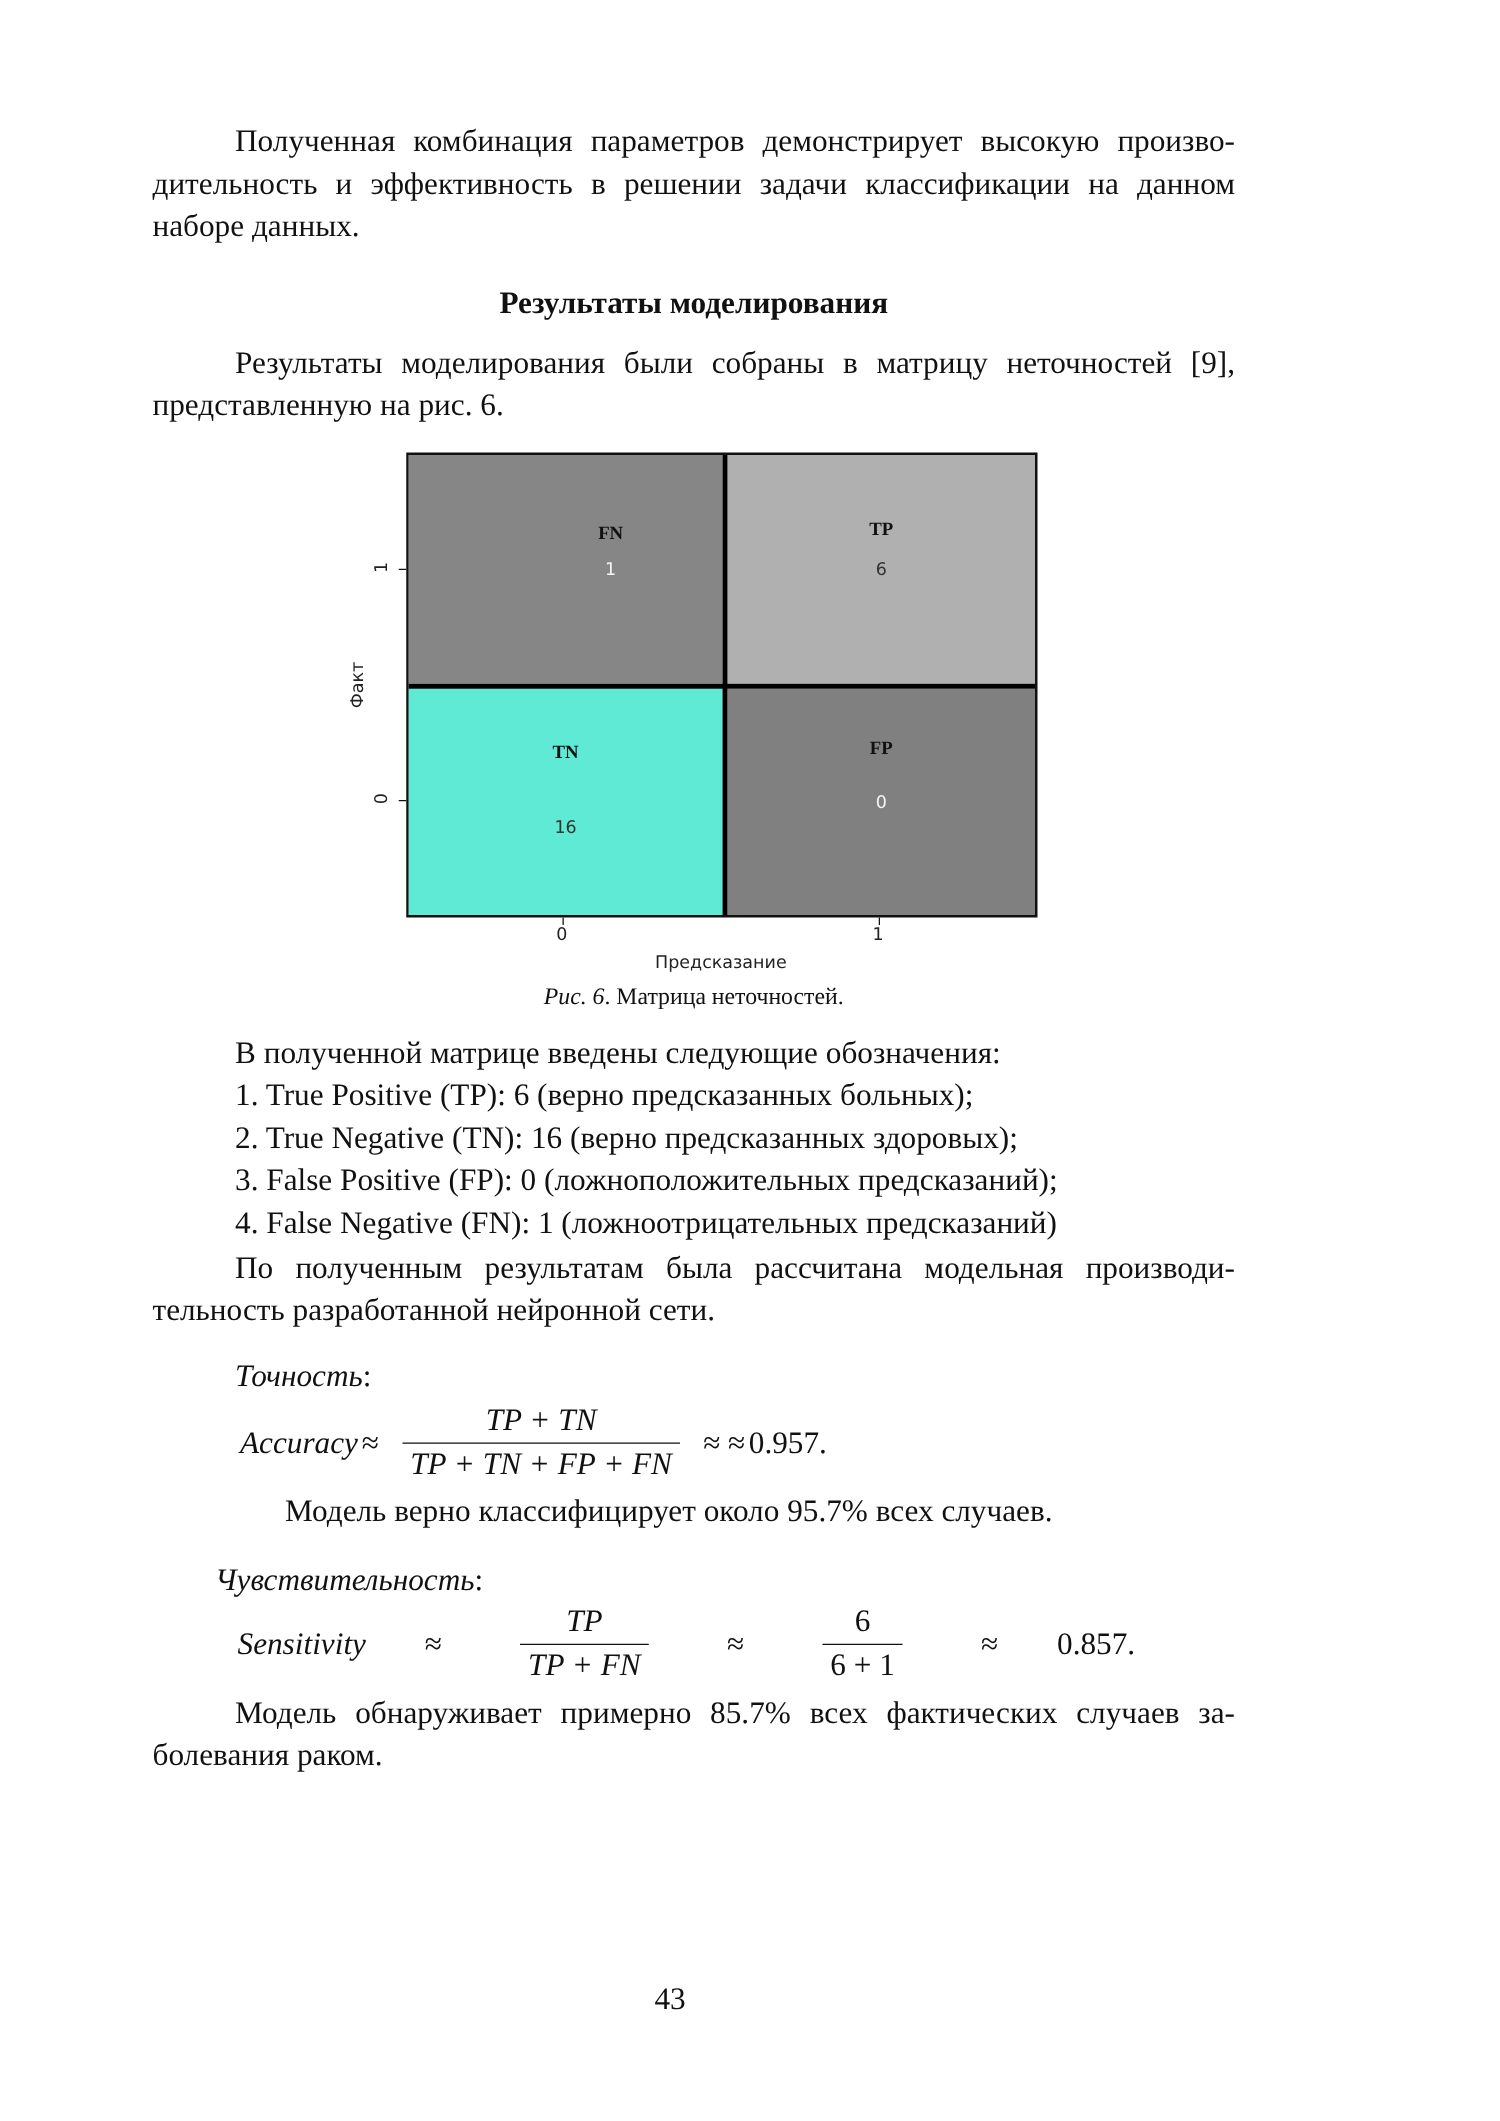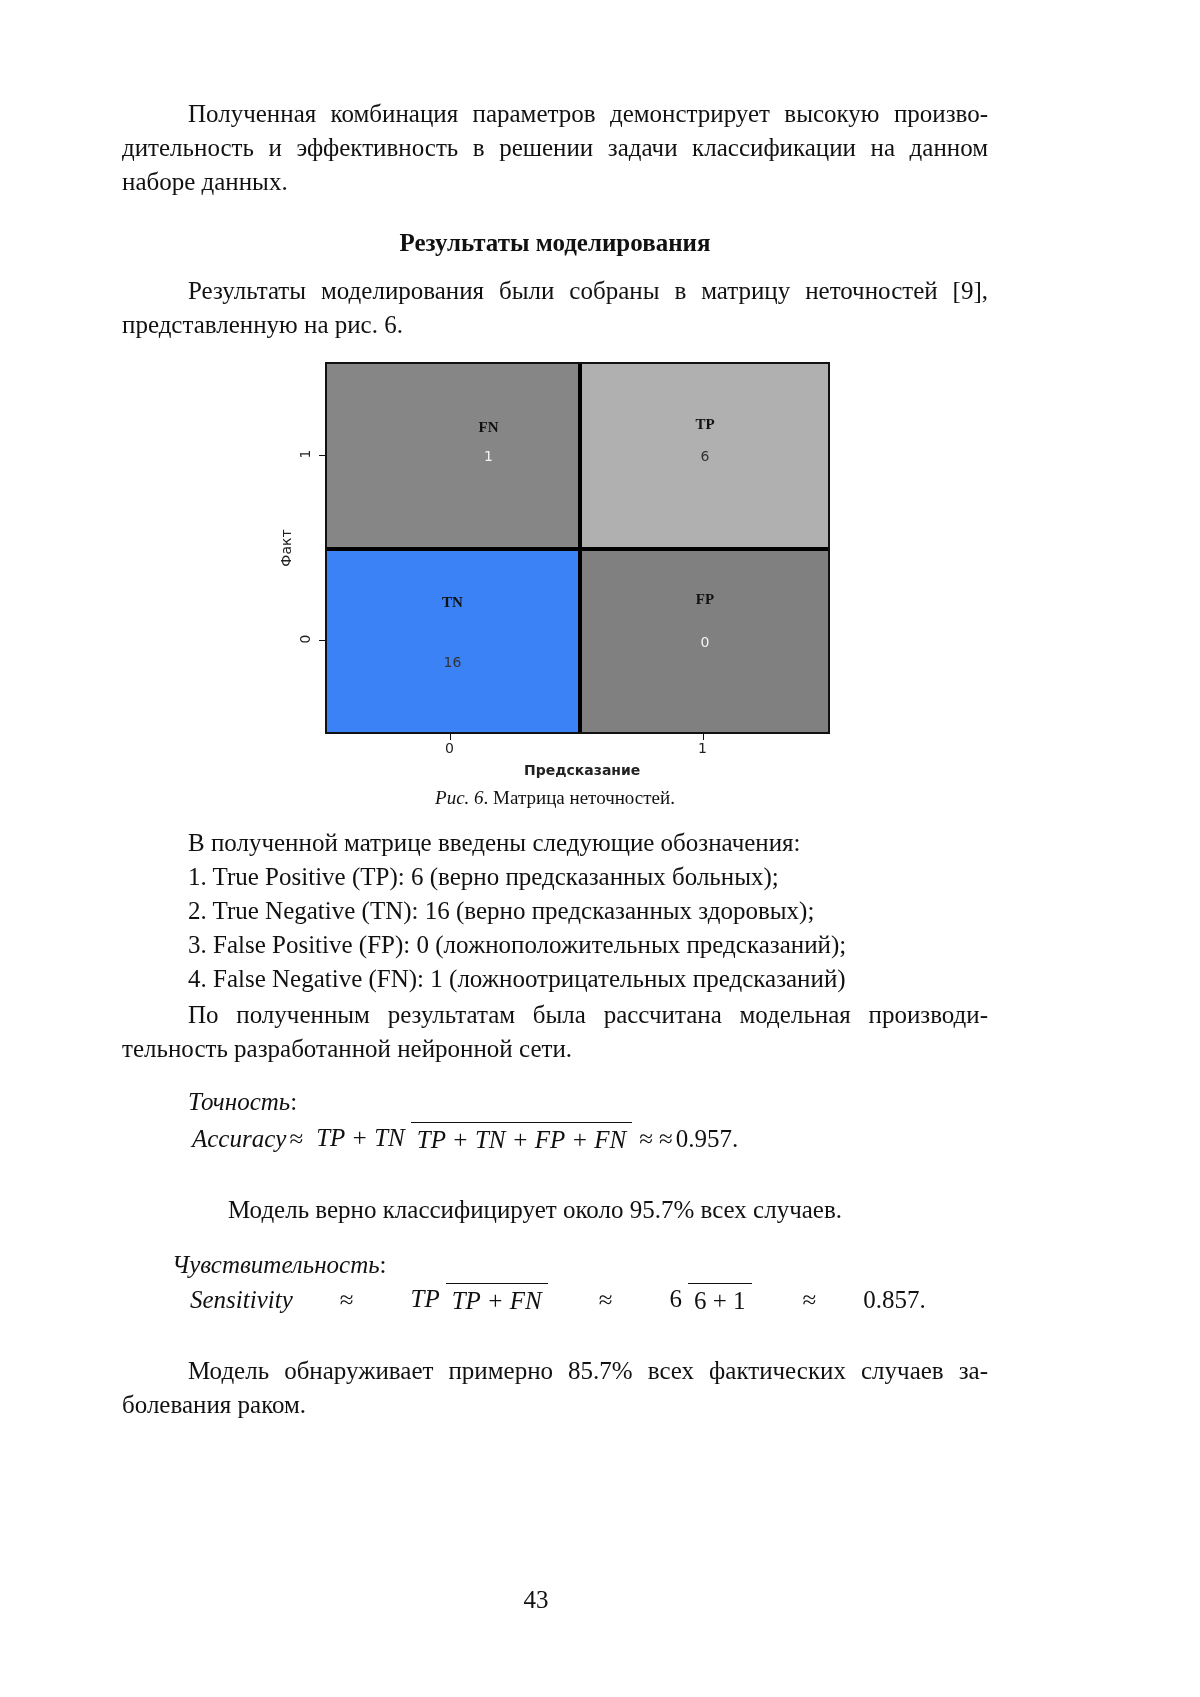--- a/index.html
+++ b/index.html
@@ -26,21 +26,21 @@
   .tick-y { position:absolute; width:6px; height:1px; background:#111; }
   .tick-x { position:absolute; width:1px; height:6px; background:#111; }
   .axlbl { position:absolute; font-family:"DejaVu Sans", sans-serif; font-size:14px; color:#222; }
   .rot { transform:rotate(-90deg); transform-origin:center center; }
   .caption { position:absolute; left:0; width:1110px; text-align:center; top:787px;
              font-size:19px; }
 
   
   .formula { position:absolute; font-size:25px; display:flex; align-items:center;
              font-family:"Liberation Serif", serif; }
-  .frac { display:inline-flex; flex-direction:row; align-items:center; margin:0 4px; }
+  .frac { display:inline-flex; flex-direction:column; align-items:center; margin:0 16px; }
   .frac .num { padding:0 6px 2px; line-height:30px; }
   .frac .den { padding:2px 6px 0; border-top:1.5px solid #111; line-height:30px; }
   .op { margin:0 3px; }
   .pagenum { position:absolute; left:0; width:1072px; text-align:center; top:1586px; font-size:25px; }
 </style>
 </head>
 <body>
 
 <div class="just full" style="top:97px; text-indent:66px;">Полученная комбинация параметров демонстрирует высокую произво-</div>
 <div class="just full" style="top:131px;">дительность и эффективность в решении задачи классификации на данном</div>
@@ -54,21 +54,21 @@
 <div>
   <div class="cm-frame">
     <div class="cell" style="left:0; top:0; width:251px; height:183px; background:#868686;padding-left:36px;">
       <div class="lbl" style="top:55px;">FN</div>
       <div class="val" style="top:84px; color:#f4f4f4;">1</div>
     </div>
     <div class="cell" style="left:255px; top:0; width:246px; height:183px; background:#b0b0b0;">
       <div class="lbl" style="top:52px;">TP</div>
       <div class="val" style="top:84px; color:#333;">6</div>
     </div>
-    <div class="cell" style="left:0; top:187px; width:251px; height:181px; background:#3b82f6;">
+    <div class="cell" style="left:0; top:187px; width:251px; height:181px; background:#5eead4;">
       <div class="lbl" style="top:43px;">TN</div>
       <div class="val" style="top:83px; color:#333;margin-top:20px;">16</div>
     </div>
     <div class="cell" style="left:255px; top:187px; width:246px; height:181px; background:#808080;">
       <div class="lbl" style="top:40px;">FP</div>
       <div class="val" style="top:83px; color:#f4f4f4;">0</div>
     </div>
     <div class="vdiv"></div>
     <div class="hdiv"></div>
   </div>
@@ -76,21 +76,21 @@
   <div class="tick-y" style="left:319px; top:455px;"></div>
   <div class="tick-y" style="left:319px; top:640px;"></div>
   <div class="axlbl rot" style="left:301px; top:446px;">1</div>
   <div class="axlbl rot" style="left:301px; top:631px;">0</div>
   <div class="axlbl rot" style="left:266px; top:540px; width:40px; text-align:center;">Факт</div>
 
   <div class="tick-x" style="left:450px; top:734px;"></div>
   <div class="tick-x" style="left:703px; top:734px;"></div>
   <div class="axlbl" style="left:445px; top:740px;">0</div>
   <div class="axlbl" style="left:698px; top:740px;">1</div>
-  <div class="axlbl" style="left:524px; top:762px;font-weight:bold;">Предсказание</div>
+  <div class="axlbl" style="left:524px; top:762px;">Предсказание</div>
 
   <div class="caption">
     <span class="it">Рис. 6</span><span>. Матрица неточностей.</span>
   </div>
 </div>
 
 <div class="t" style="left:188px; top:826px;">В полученной матрице введены следующие обозначения:</div>
 <div class="t" style="left:188px; top:860px;">1. True Positive (TP): 6 (верно предсказанных больных);</div>
 <div class="t" style="left:188px; top:894px;">2. True Negative (TN): 16 (верно предсказанных здоровых);</div>
 <div class="t" style="left:188px; top:928px;">3. False Positive (FP): 0 (ложноположительных предсказаний);</div>

